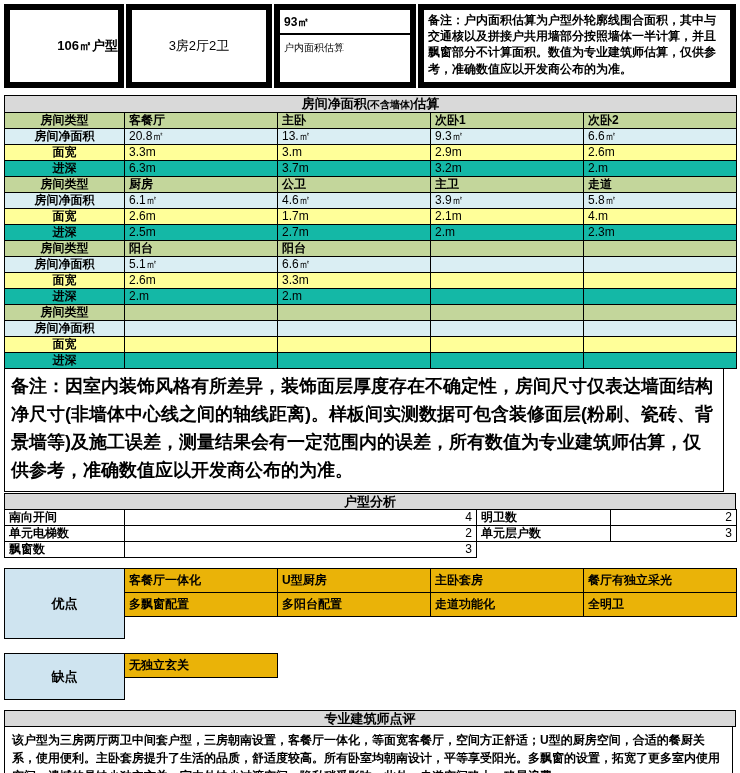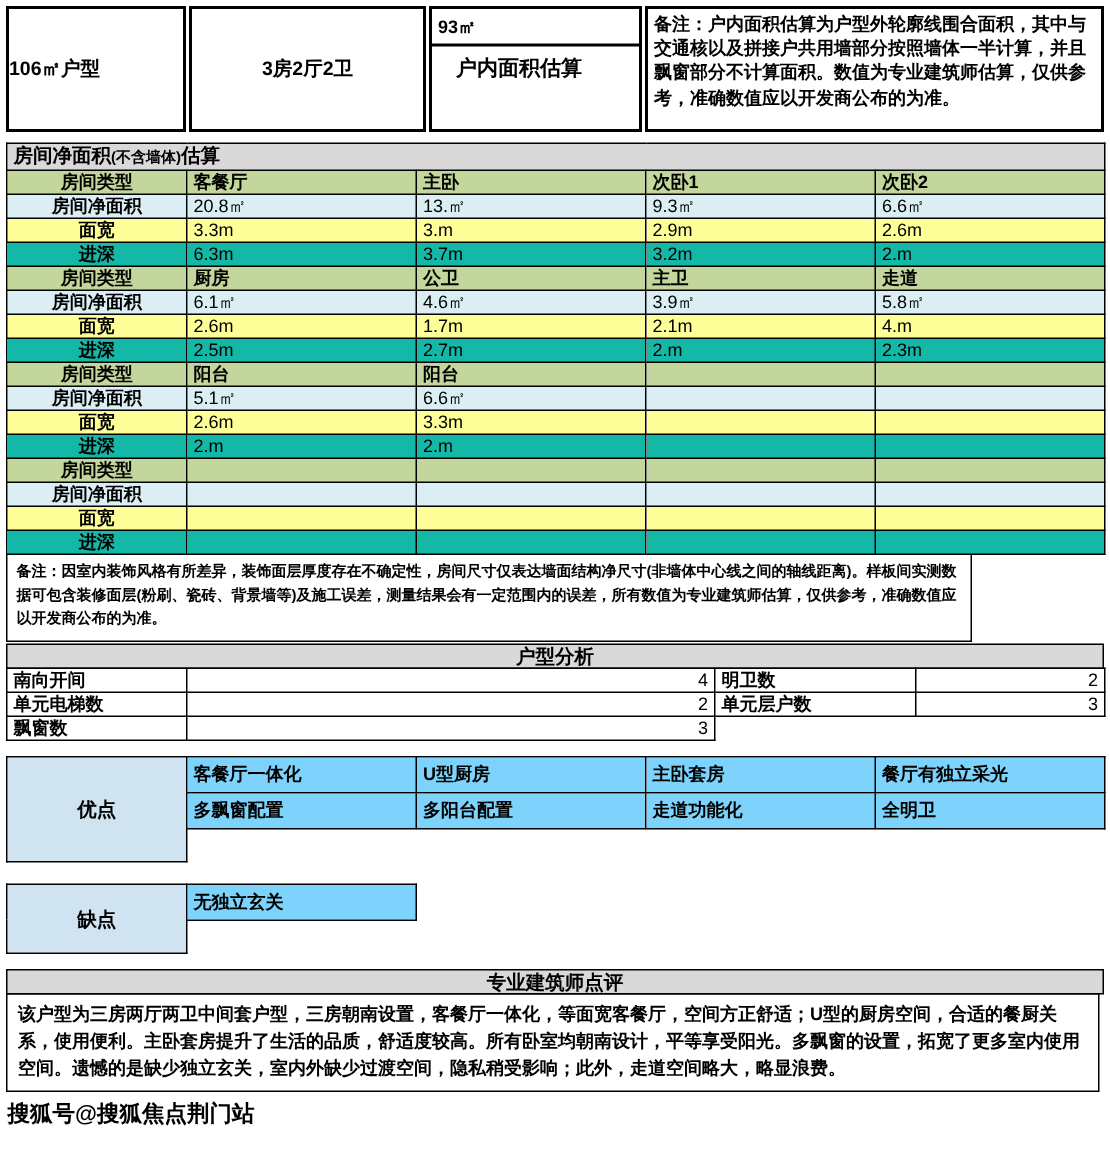--- a/index.html
+++ b/index.html
@@ -3,63 +3,63 @@
 <meta charset="utf-8">
 <style>
   * { box-sizing: border-box; margin: 0; padding: 0; }
   html,body { width: 740px; background: #fff; color: #000;
     font-family: "Liberation Sans", "DejaVu Sans", sans-serif; }
   body { height: 773px; overflow: hidden; }
   .page { padding: 4px; }
 
   
   .top-header { display: flex; gap: 2px; height: 84px; margin-bottom: 7px; }
-  .hbox { border: 2px solid #000000; background: #fff; }
-  .unit-box { width: 120px; display: flex; align-items: center; justify-content: flex-start;
+  .hbox { border: 6px solid #000000; background: #fff; }
+  .unit-box { width: 120px; display: flex; align-items: center; justify-content: flex-end;
     font-weight: 700; font-size: 13px; }
-  .layout-box { width: 158px; display: flex; align-items: center; justify-content: center;
-    font-weight: 700; font-size: 13px; }
+  .layout-box { width: 146px; display: flex; align-items: center; justify-content: center;
+    font-weight: 400; font-size: 13px; }
   .area-box { width: 142px; display: flex; flex-direction: column; }
   .area-top { height: 25px; border-bottom: 2px solid #000; font-weight: 700; font-size: 12px;
     padding: 4px 4px 0; }
-  .area-bottom { flex: 1; font-weight: 700; font-size: 14px; padding: 6px 16px 0; }
+  .area-bottom { flex: 1; font-weight: 400; font-size: 10px; padding: 6px 4px 0; }
   .note-box { flex: 1; font-size: 12px; font-weight: 600; line-height: 1.35; padding: 2px 4px; }
 
   
   table { border-collapse: collapse; width: 732px; table-layout: fixed; }
   td { border: 1px solid #000; font-size: 12px; height: 16px; line-height: 13px;
     padding: 1px 4px; overflow: hidden; white-space: nowrap; vertical-align: middle; }
-  .title-cell { background: #d9d9d9; font-weight: 700; font-size: 13px;
+  .title-cell { background: #d9d9d9; text-align: center; font-weight: 700; font-size: 13px;
     height: 17px; }
   .small-paren { font-size: 10px; }
   .lbl { font-weight: 700; text-align: center; }
   .cell { text-align: left; }
   .row-type td { background: #c3d69b; }
   .row-type .cell { font-weight: 700; margin-left: 25px; }
   .row-area td { background: #daeef3; }
   .row-width td { background: #ffff99; }
   .row-depth td { background: #14b8a6; }
 
-  .footnote { width: 644px; border: 1px solid #000; border-top: none; font-size: 10px;
+  .footnote { width: 720px; border: 1px solid #000; border-top: none; font-size: 18px;
     font-weight: 700; line-height: 1.55; padding: 4px 6px 6px; }
 
   .bar { width: 732px; border: 1px solid #000; background: #d9d9d9; text-align: center;
     font-weight: 700; font-size: 13px; height: 17px; line-height: 15px; }
 
   .analysis-wrap { margin-top: 1px; }
   .analysis-table { margin-top: -1px; }
   .analysis-table td { height: 14px; }
   .a-lbl { font-weight: 700; }
   .a-val { text-align: right; }
   .nob { border: none; background: transparent; }
 
   .pros-table { margin-top: 10px; }
   .pros-table td, .cons-table td { height: 24px; }
   .p-lbl { background: #cfe4f0; font-weight: 700; text-align: center; font-size: 13px; }
-  .p-cell { background: #7dd3fc; font-weight: 700; text-align: left; }
+  .p-cell { background: #eab308; font-weight: 700; text-align: left; }
   .p-empty td { height: 22px; }
   .cons-table { margin-top: 14px; }
 
   .review-wrap { margin-top: 10px; }
   .review-box { width: 729px; border: 1px solid #000; margin-top: -1px; font-size: 12px;
     font-weight: 700; line-height: 1.5; padding: 4px 7px 6px; }
 
   .watermark { font-size: 15px; font-weight: 700; padding: 5px 1px 0; }
 </style>
 </head>

